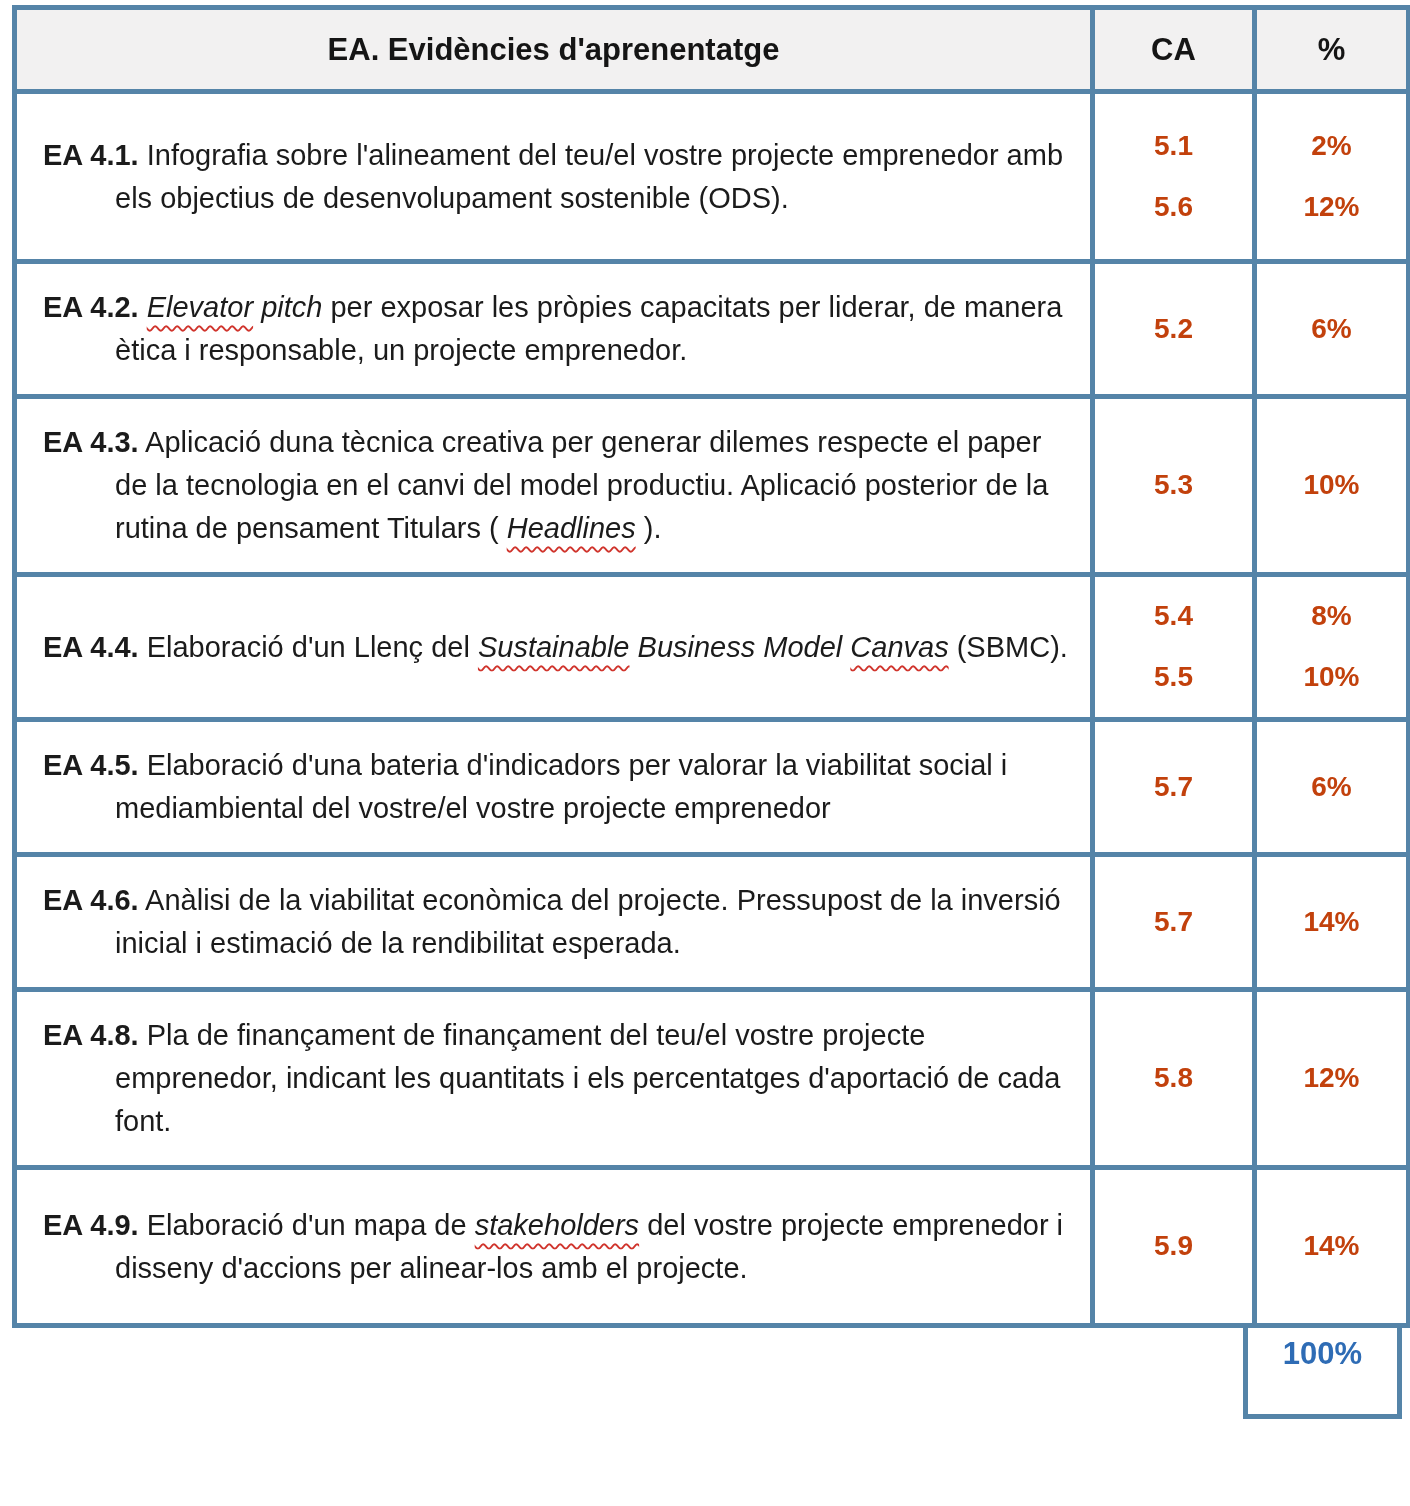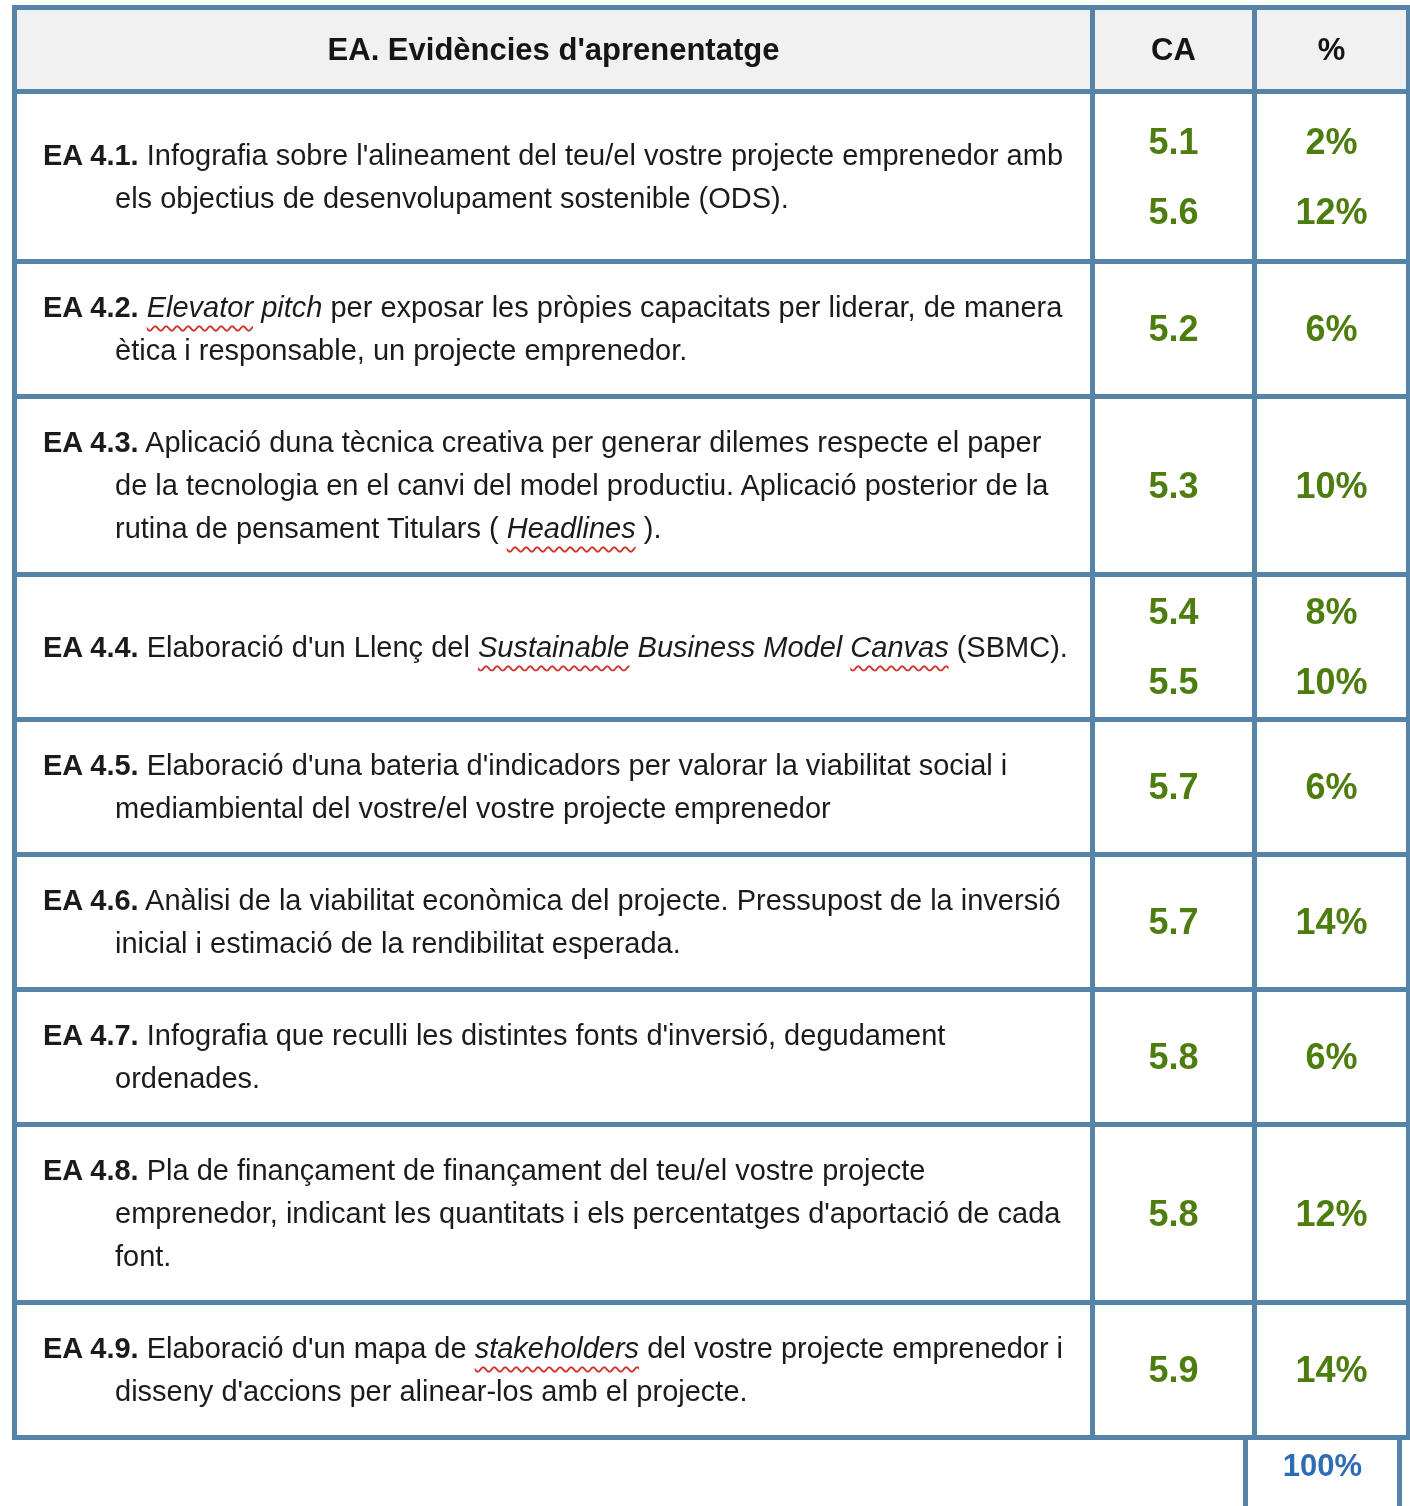--- a/index.html
+++ b/index.html
@@ -60,21 +60,21 @@
     text-underline-offset:8px;
   }
 
   td.ca-cell,td.pct-cell{padding:10px 4px;}
   .vals{
     display:flex;flex-direction:column;
     justify-content:center;align-items:center;
     gap:30px;height:100%;
   }
   .vals span{
-    font-size:36px;font-weight:700;color:#4d7c0f;
+    font-size:28px;font-weight:700;color:#c2410c;
     line-height:1.1;
   }
 
   
   tbody tr:nth-child(1){height:170px;}
   tbody tr:nth-child(2){height:123px;}
   tbody tr:nth-child(3){height:168px;}
   tbody tr:nth-child(4){height:145px;}
   tbody tr:nth-child(5){height:125px;}
   tbody tr:nth-child(6){height:135px;}
@@ -204,35 +204,20 @@
             </div>
           </td>
           <td class="pct-cell">
             <div class="vals">
               <span>14%</span>
             </div>
           </td>
         </tr>
         <tr>
           <td class="ea-cell">
-            <p class="ea-text"><span class="ea-label">EA 4.7.</span> <span class="seg regular">Infografia que reculli les distintes fonts d'inversió, degudament ordenades.</span></p>
-          </td>
-          <td class="ca-cell">
-            <div class="vals">
-              <span>5.8</span>
-            </div>
-          </td>
-          <td class="pct-cell">
-            <div class="vals">
-              <span>6%</span>
-            </div>
-          </td>
-        </tr>
-        <tr>
-          <td class="ea-cell">
             <p class="ea-text"><span class="ea-label">EA 4.8.</span> <span class="seg regular">Pla de finançament de finançament del teu/el vostre projecte emprenedor, indicant les quantitats i els percentatges d'aportació de cada font.</span></p>
           </td>
           <td class="ca-cell">
             <div class="vals">
               <span>5.8</span>
             </div>
           </td>
           <td class="pct-cell">
             <div class="vals">
               <span>12%</span>

